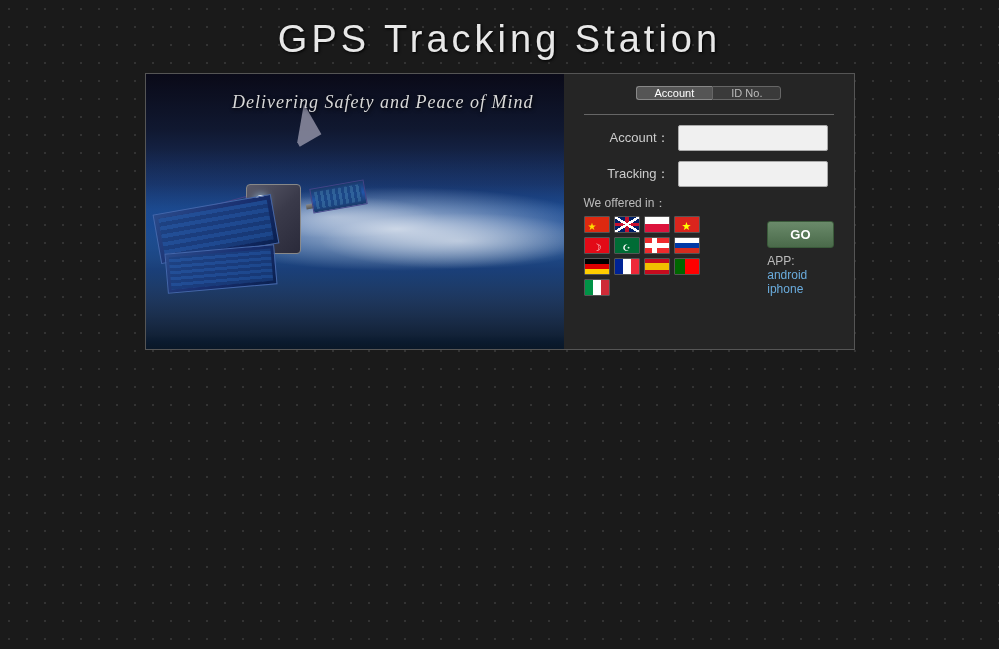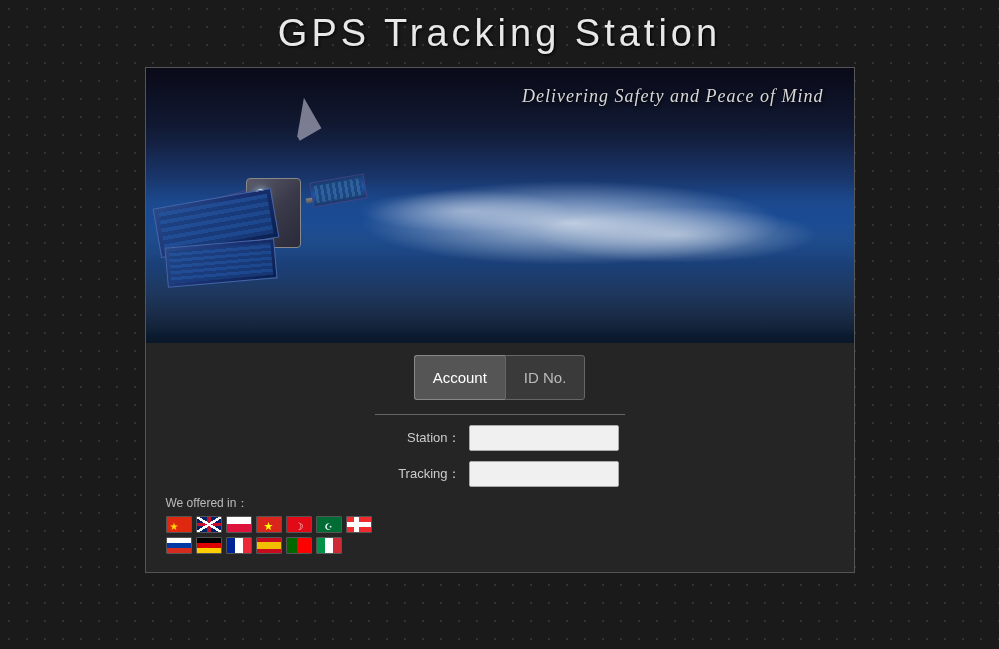--- a/index.html
+++ b/index.html
@@ -15,32 +15,32 @@
       display: flex;
       flex-direction: column;
       align-items: center;
     }
 
     .page-title {
       color: #e8e8e8;
       font-size: 38px;
       font-weight: normal;
       letter-spacing: 4px;
-      margin-top: 12px;
+      margin-top: 18px;
       margin-bottom: 12px;
       font-family: 'Trebuchet MS', Arial, sans-serif;
       text-shadow: 1px 1px 3px #000;
     }
 
     .main-panel {
       width: 710px;
       border: 1.5px solid #555;
       background: #8b5cf6;
       display: flex;
-      flex-direction: column;
+      flex-direction: row;
       overflow: hidden;
     }
 
     .hero-section {
       width: 100%;
       height: 275px;
       position: relative;
       overflow: hidden;
       background: linear-gradient(180deg,
         #0a0a18 0%,
@@ -206,23 +206,23 @@
     .tab-row {
       display: flex;
       justify-content: center;
       margin-bottom: 14px;
     }
 
     .tab-btn {
       background: #3a3a3a;
       color: #bbb;
       border: 1px solid #666;
-      padding: 13px 18px;
+      padding: 0 18px;
       cursor: pointer;
-      font-size: 15px;
+      font-size: 11px;
       font-family: Arial, sans-serif;
     }
 
     .tab-btn:first-child {
       border-right: none;
       border-radius: 3px 0 0 3px;
     }
 
     .tab-btn:last-child {
       border-radius: 0 3px 3px 0;
@@ -460,21 +460,21 @@
 
     <div class="tab-row">
       <button class="tab-btn active">Account</button>
       <button class="tab-btn">ID No.</button>
     </div>
 
     <div class="divider-line"></div>
 
     <div class="form-area">
       <div class="form-row">
-        <label class="form-label">Station：</label>
+        <label class="form-label">Account：</label>
         <input type="text" class="form-input" style="">
       </div>
       <div class="form-row">
         <label class="form-label">Tracking：</label>
         <input type="password" class="form-input" style="">
       </div>
     </div>
 
     <div class="bottom-row">
       <div class="lang-section">
@@ -489,16 +489,25 @@
             <span class="flag flag-no" title="Norwegian"></span>
             <span class="flag flag-ru" title="Russian"></span>
             <span class="flag flag-de" title="German"></span>
             <span class="flag flag-fr" title="French"></span>
             <span class="flag flag-es" title="Spanish"></span>
             <span class="flag flag-pt" title="Portuguese"></span>
             <span class="flag flag-it" title="Italian"></span>
           </div>
       </div>
 
+      <div class="right-section">
+        <button class="go-btn">GO</button>
+        <div class="app-links">
+          <span>APP:</span>
+          <a href="#">android</a>
+          <span> </span>
+          <a href="#">iphone</a>
+        </div>
+      </div>
     </div>
 
   </div>
 </div>
 
 </body></html>

